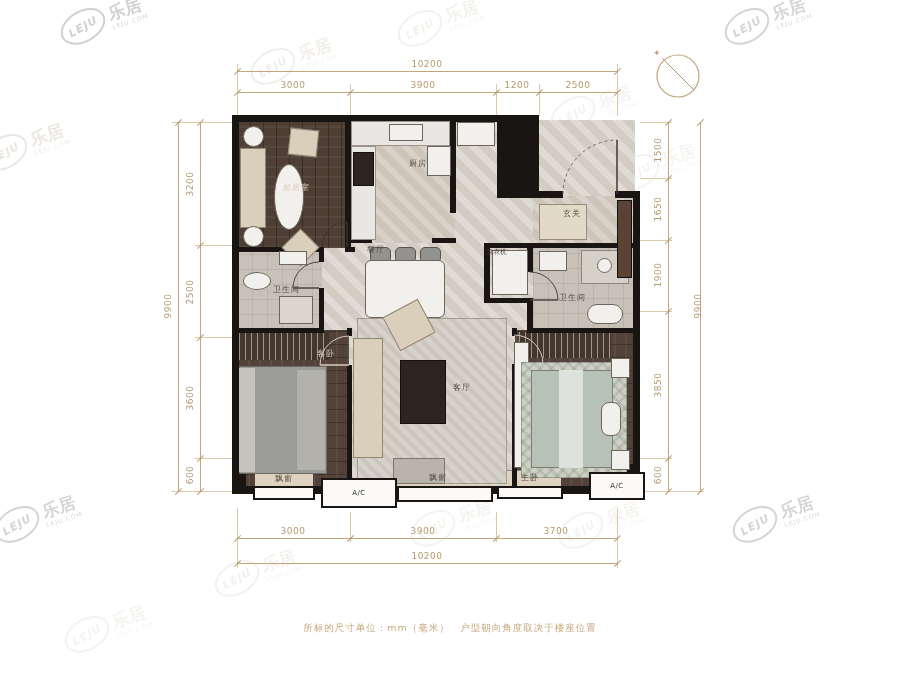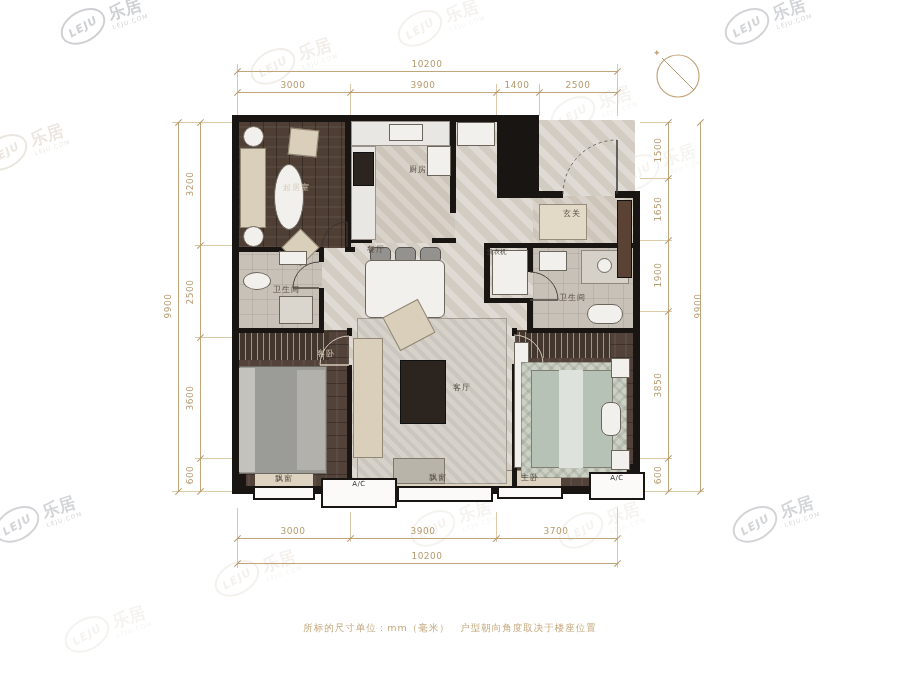--- a/index.html
+++ b/index.html
@@ -42,21 +42,21 @@
   .closet{background:#42362d;background-image:
      repeating-linear-gradient(90deg,rgba(235,228,216,.55) 0 1px,transparent 1px 6px);}
   .furn{position:absolute;background:#d9cfbb;border:1px solid rgba(60,45,30,.45);box-sizing:border-box;}
   .white{background:#f2f0ec;border:1px solid #6b655c;}
   .gray{background:#93928f;border:1px solid #55534f;}
   .dark{background:#2c241e;border:1px solid #111;}
   .rlabel{position:absolute;font-size:8px;letter-spacing:1px;color:#544c42;white-space:nowrap;}
   .rlabel.lite{color:#d6cbb8;}
   .baystrip{position:absolute;background:#ded3c0;border-top:1px solid #8d8577;}
   .outbox{position:absolute;background:#fbfaf8;border:2px solid #181512;box-sizing:border-box;}
-  .acbox{display:flex;align-items:flex-start;justify-content:center;font-size:7px;color:#333;
+  .acbox{display:flex;align-items:center;justify-content:center;font-size:7px;color:#333;
          letter-spacing:.5px;}
   .rug{position:absolute;background:#d6d2ca;background-image:
      repeating-linear-gradient(45deg,rgba(120,120,115,.12) 0 4px,transparent 4px 9px);
      border:1px solid rgba(90,85,75,.4);}
   .ruggreen{background:#ccd1c4;background-image:
      repeating-linear-gradient(45deg,rgba(110,120,105,.18) 0 3px,transparent 3px 8px),
      repeating-linear-gradient(-45deg,rgba(110,120,105,.18) 0 3px,transparent 3px 8px);}
   
   #footer-note{position:absolute;left:0;top:622px;width:900px;text-align:center;
      color:#c5a87c;font-size:9.5px;letter-spacing:1px;}
@@ -179,21 +179,21 @@
   <div class="tick" style="left:613px;top:71px"></div>
   <span class="dnum" style="left:407px;top:59px;width:40px">10200</span>
   <div class="dl dlh" style="left:237px;top:92px;width:380px"></div>
   <div class="tick" style="left:233px;top:92px"></div>
   <div class="tick" style="left:346px;top:92px"></div>
   <div class="tick" style="left:492px;top:92px"></div>
   <div class="tick" style="left:535px;top:92px"></div>
   <div class="tick" style="left:613px;top:92px"></div>
   <span class="dnum" style="left:273px;top:80px;width:40px">3000</span>
   <span class="dnum" style="left:403px;top:80px;width:40px">3900</span>
-  <span class="dnum" style="left:497px;top:80px;width:40px">1400</span>
+  <span class="dnum" style="left:497px;top:80px;width:40px">1200</span>
   <span class="dnum" style="left:558px;top:80px;width:40px">2500</span>
 </div>
 
 <div>
   <div class="ext" style="left:172px;top:122px;width:65px;height:1px"></div>
   <div class="ext" style="left:195px;top:245px;width:42px;height:1px"></div>
   <div class="ext" style="left:195px;top:337px;width:42px;height:1px"></div>
   <div class="ext" style="left:195px;top:458px;width:42px;height:1px"></div>
   <div class="ext" style="left:172px;top:491px;width:65px;height:1px"></div>
   <div class="dl dlv" style="left:178px;top:122px;height:369px"></div>
@@ -382,21 +382,21 @@
   <div class="outbox" style="left:160px;top:366px;width:96px;height:16px"></div>
   <div class="outbox" style="left:260px;top:366px;width:66px;height:13px"></div>
   <div class="outbox acbox" style="left:84px;top:358px;width:76px;height:30px">
     <span>A/C</span>
   </div>
   <div class="outbox acbox" style="left:352px;top:352px;width:56px;height:28px">
     <span>A/C</span>
   </div>
 
   <span class="rlabel lite" style="left:46px;top:62px">起居室</span>
-  <span class="rlabel" style="left:172px;top:44px">厨房</span>
+  <span class="rlabel" style="left:172px;top:38px">厨房</span>
   <span class="rlabel" style="left:326px;top:88px">玄关</span>
   <span class="rlabel" style="left:130px;top:124px">餐厅</span>
   <span class="rlabel" style="left:250px;top:128px;font-size:6.5px;letter-spacing:0">洗衣机</span>
   <span class="rlabel" style="left:36px;top:164px">卫生间</span>
   <span class="rlabel" style="left:322px;top:172px">卫生间</span>
   <span class="rlabel lite" style="left:80px;top:228px">客卧</span>
   <span class="rlabel" style="left:216px;top:262px">客厅</span>
   <span class="rlabel" style="left:284px;top:352px">主卧</span>
   <span class="rlabel" style="left:38px;top:353px">飘窗</span>
   <span class="rlabel" style="left:192px;top:352px">飘窗</span>

